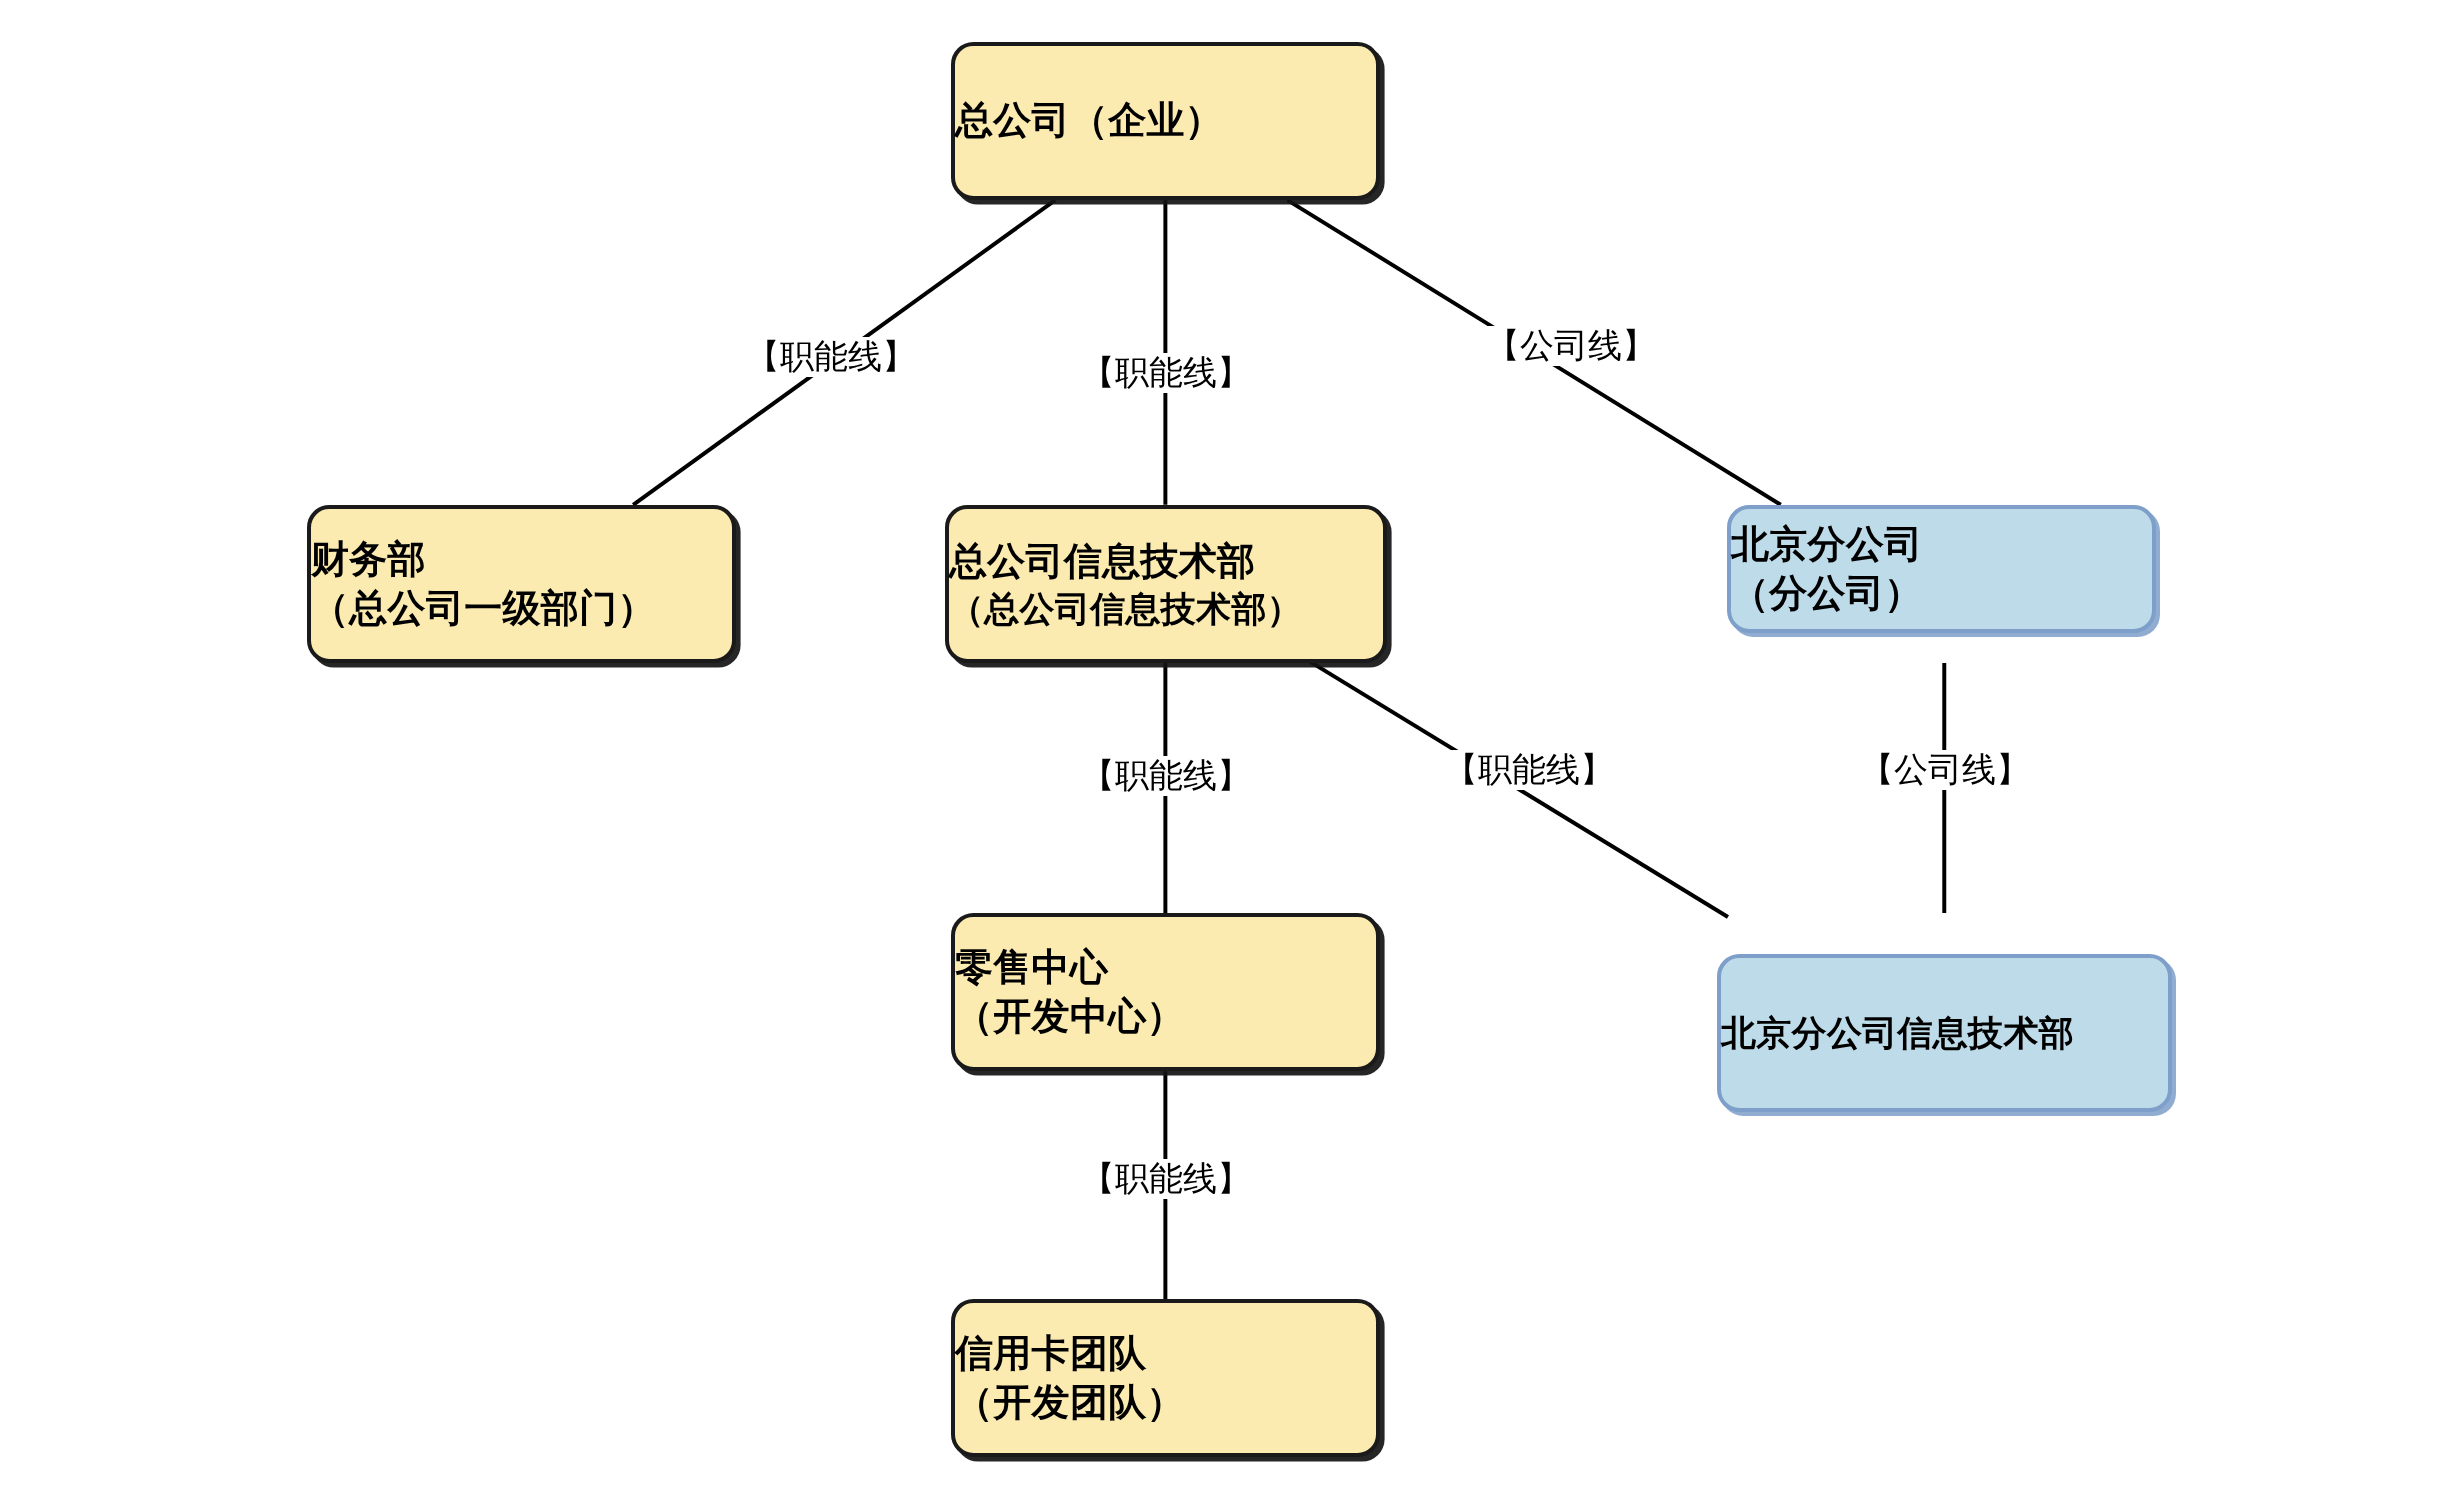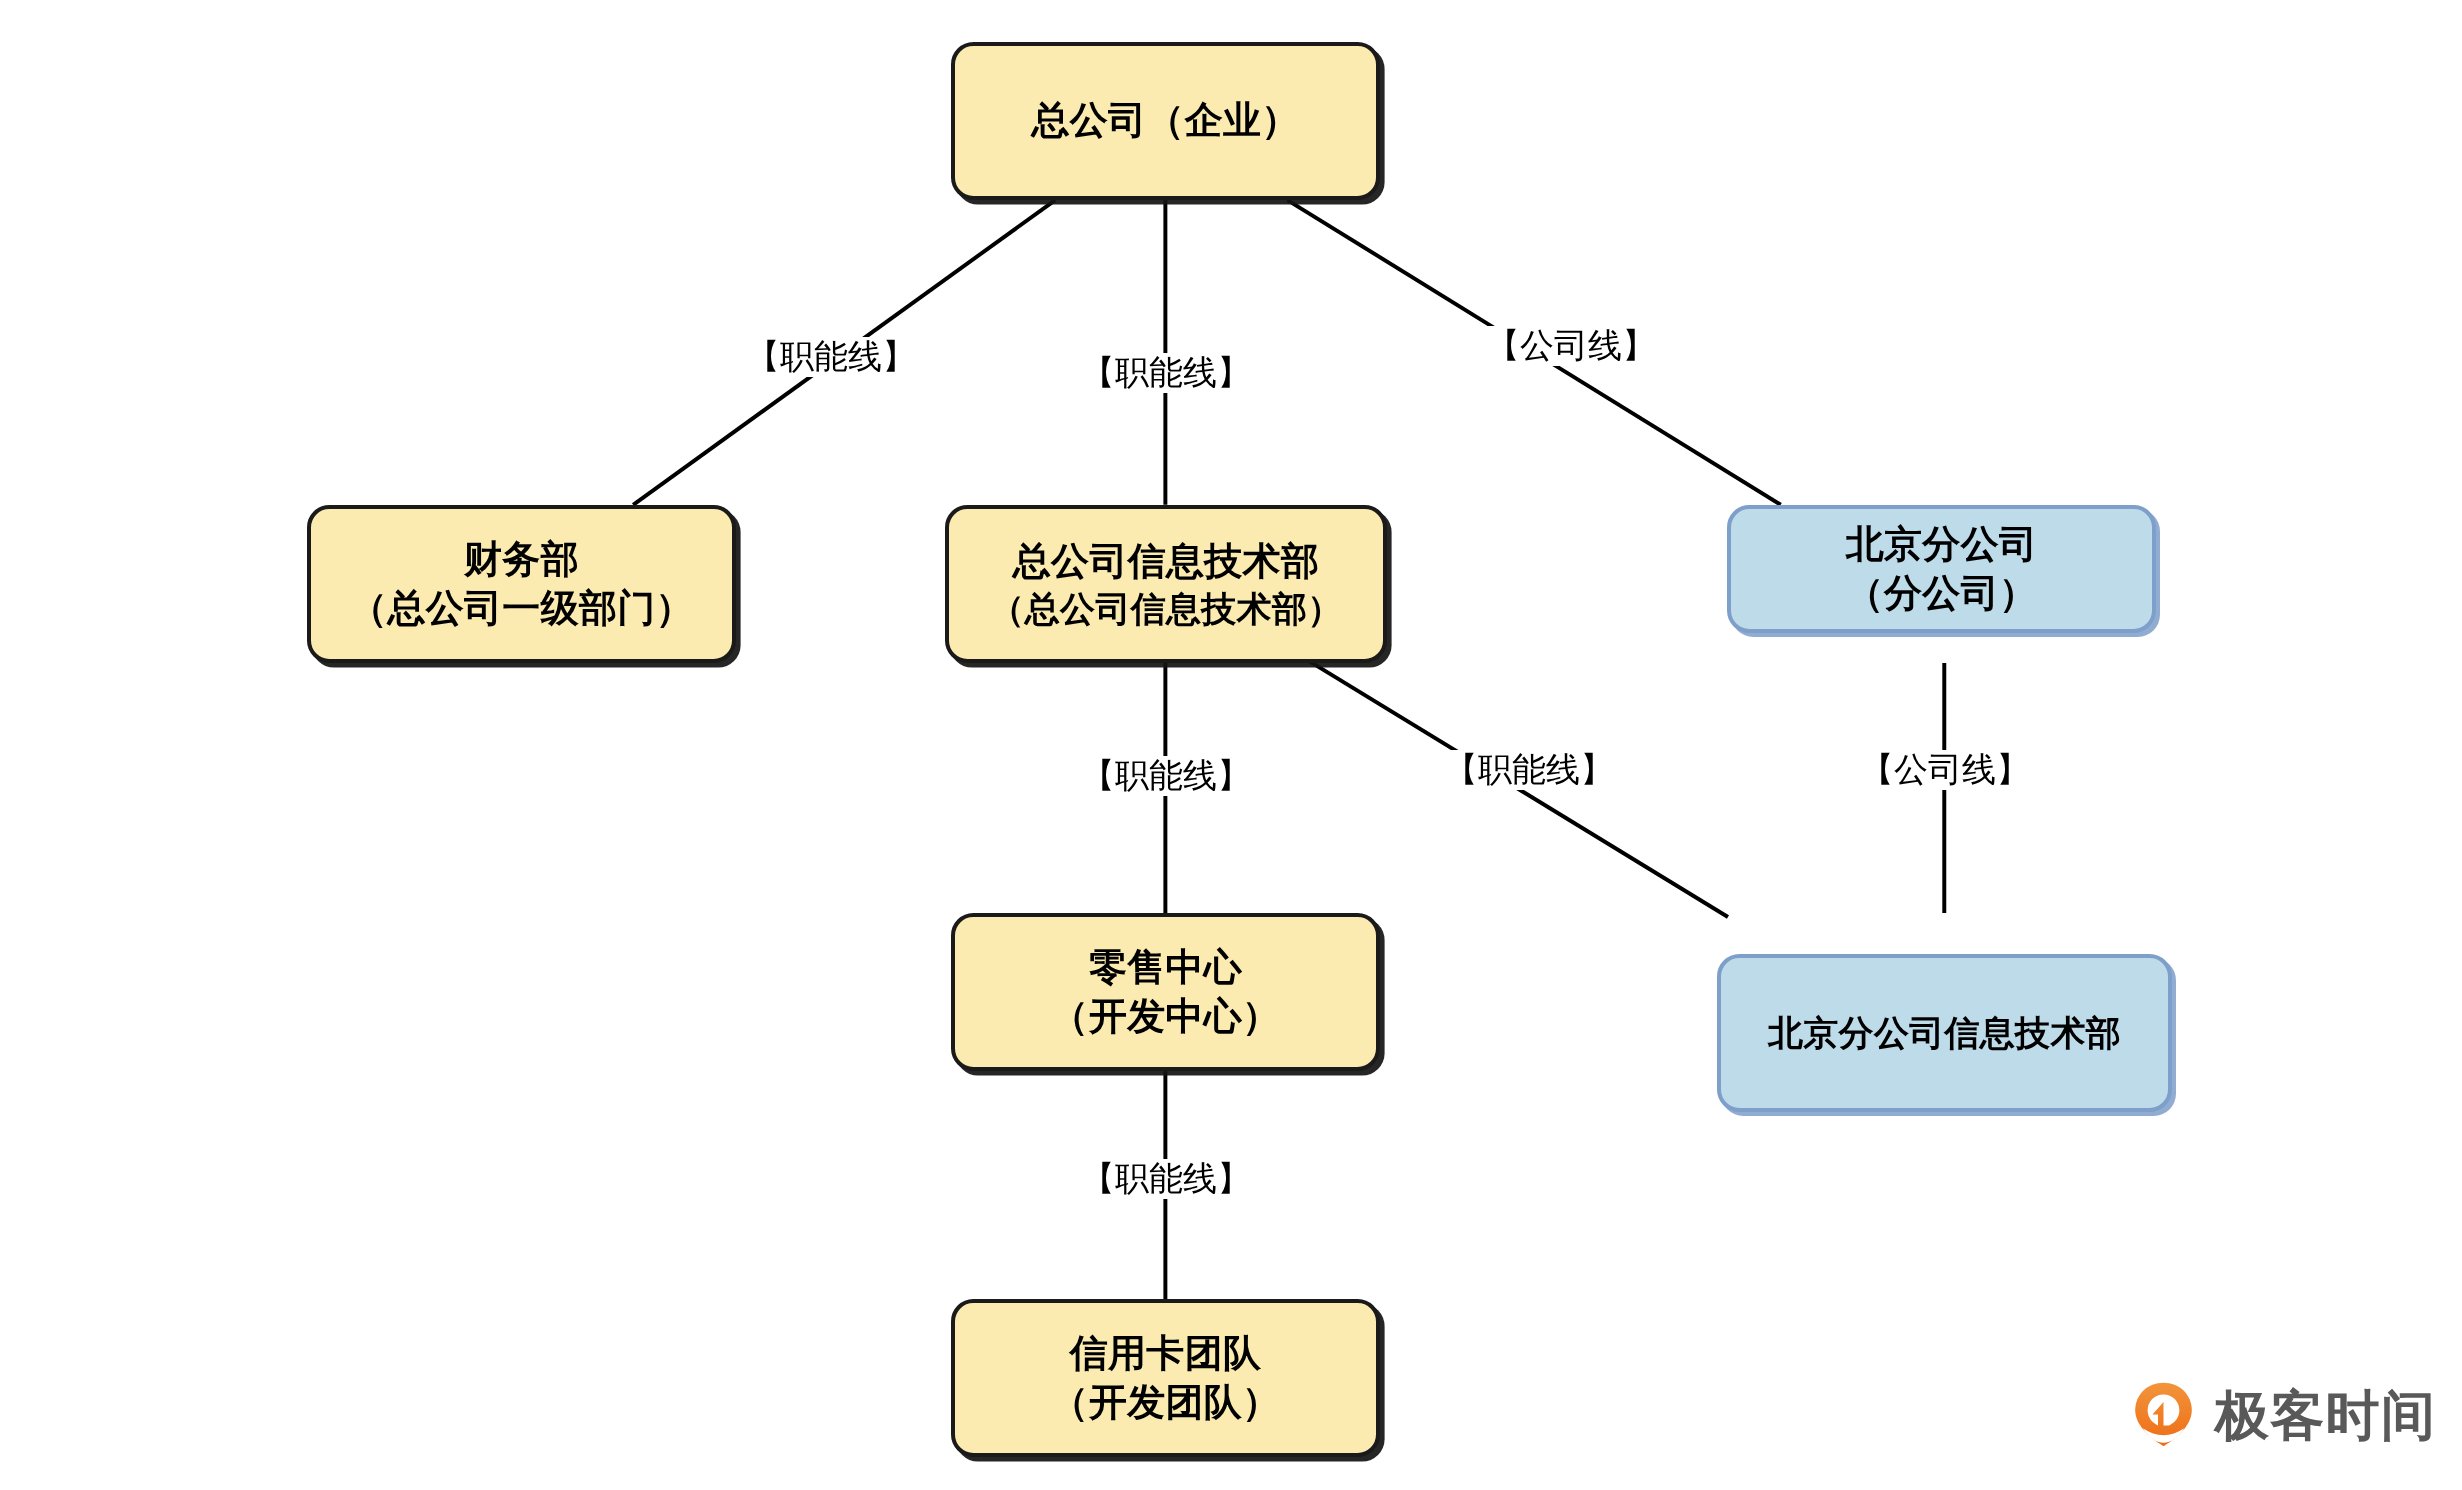--- a/index.html
+++ b/index.html
@@ -22,21 +22,21 @@
     left: 0;
     top: 0;
     width: 2462px;
     height: 1491px;
   }
   .node {
     position: absolute;
     box-sizing: border-box;
     display: flex;
     flex-direction: column;
-    align-items: center;
+    align-items: flex-start;
     justify-content: center;
     border-radius: 22.4px;
     text-align: center;
     z-index: 5;
   }
   .node.yellow {
     background: #FBEBB0;
     border: 4.6px solid #1a1a1a;
     box-shadow: 4.6px 4.6px 0 0 rgba(20,20,20,0.92);
   }
@@ -135,29 +135,15 @@
   <div id="labels">
       <div class="edge-label" style="left: 831px; top: 357px;">【职能线】</div>
       <div class="edge-label" style="left: 1166px; top: 373px;">【职能线】</div>
       <div class="edge-label" style="left: 1571px; top: 346px;">【公司线】</div>
       <div class="edge-label" style="left: 1166px; top: 776px;">【职能线】</div>
       <div class="edge-label" style="left: 1529px; top: 770px;">【职能线】</div>
       <div class="edge-label" style="left: 1945px; top: 770px;">【公司线】</div>
       <div class="edge-label" style="left: 1166px; top: 1179px;">【职能线】</div>
     </div>
 
-  <div id="watermark" style="left: 2129px; top: 1380px;">
-    <svg id="wm-mark" viewBox="0 0 100 100" xmlns="http://www.w3.org/2000/svg">
-      <defs>
-        <linearGradient id="wmg" x1="0" y1="0" x2="0" y2="1">
-          <stop offset="0%" stop-color="#F2943A"></stop>
-          <stop offset="100%" stop-color="#EE6C15"></stop>
-        </linearGradient>
-      </defs>
-      <path d="M50 4 C27 4 9 21 9 44 C9 64 27 82 50 96 C73 82 91 64 91 44 C91 21 73 4 50 4 Z" fill="url(#wmg)"></path>
-      <path d="M50 21 C37 21 27 31 27 44 C27 54 33 62 42 66 L42 50 L34 50 L50 32 L50 66 L58 66 L58 66 C67 62 73 54 73 44 C73 31 63 21 50 21 Z" fill="#ffffff"></path>
-      <path d="M20 70 C29 84 39 91 50 91 C61 91 71 84 80 70 C70 77 60 80 50 80 C40 80 30 77 20 70 Z" fill="#ffffff"></path>
-    </svg>
-    <div id="wm-text" style="color: rgb(89, 89, 89);">极客时间</div>
-  </div>
 
 </div>
 
 
 </body></html>

